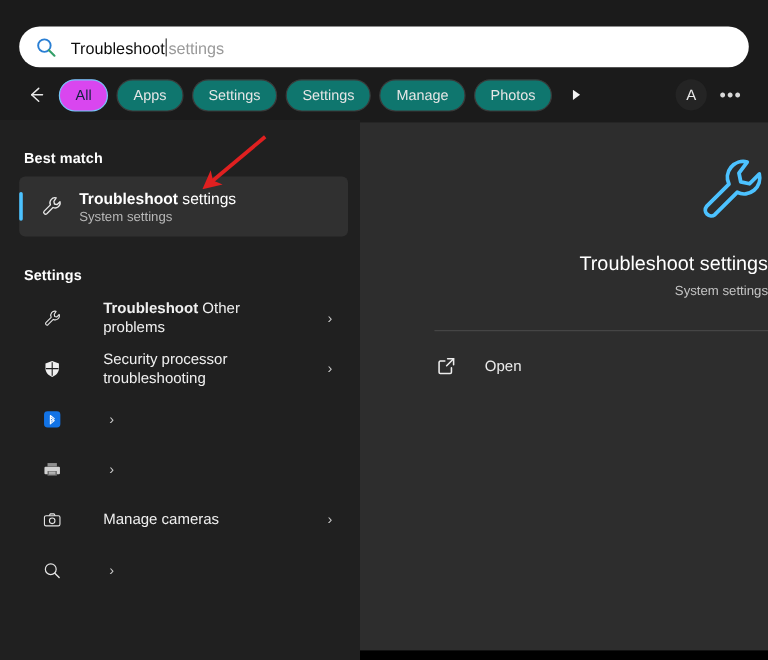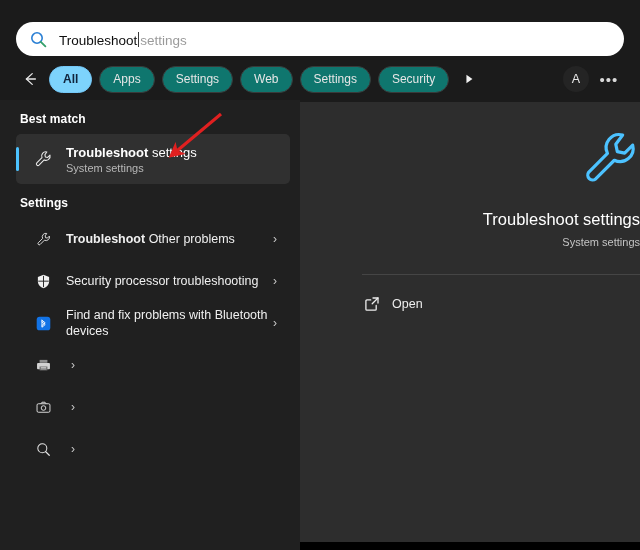--- a/index.html
+++ b/index.html
@@ -63,24 +63,24 @@
     border-radius: 14px;
     background: #0f766e;
     border: 1px solid #3a3a3a;
     color: #e6e6e6;
     font-size: 12px;
     display: flex; align-items: center; justify-content: center;
     white-space: nowrap;
     flex: 0 0 auto;
   }
   .chip.active {
-    background: #7dd3fc;
+    background: #d946ef;
     border-color: #74c7f7;
     color: #10233b;
-    font-weight: 700;
+    font-weight: 400;
   }
   .more-arrow {
     width: 22px; height: 24px;
     display: flex; align-items: center; justify-content: center;
     flex: 0 0 auto;
     margin-left: 2px;
   }
   .tabrow-spacer { flex: 1 1 auto; }
   .round-btn {
     width: 26px; height: 26px;
@@ -114,21 +114,21 @@
     width: 340px; height: 440px;
     background: #2d2d2d;
   }
 
   
   .section-title {
     color: #ffffff;
     font-size: 12px;
     font-weight: 700;
     padding: 0 0 0 20px;
-    margin-top: 12px;
+    margin-top: 25px;
     margin-bottom: 8px;
     letter-spacing: 0.1px;
   }
   .best-row {
     position: relative;
     margin: 0 10px 0 16px;
     height: 50px;
     background: #303030;
     border-radius: 5px;
     display: flex;
@@ -153,20 +153,21 @@
   .best-sub { color: #b8b8b8; font-size: 11px; }
 
   .list-row {
     margin: 0 10px 0 16px;
     min-height: 42px;
     display: flex;
     align-items: center;
     padding-left: 14px;
     padding-right: 8px;
     border-radius: 5px;
+    gap: 20px;
   }
   .list-icon {
     width: 26px; flex: 0 0 auto;
     display: flex; align-items: center; justify-content: center;
     margin-right: 10px;
   }
   .list-label {
     flex: 1 1 auto;
     color: #f0f0f0;
     font-size: 12.5px;
@@ -202,21 +203,21 @@
     text-align: center;
   }
   .divider {
     width: 278px; height: 1px;
     background: #454545;
     margin: 26px 0 0 0;
   }
   .action-row {
     width: 278px;
     display: flex; align-items: center;
-    gap: 12px;
+    gap: 24px;
     margin-top: 16px;
     padding: 5px 2px;
     border-radius: 4px;
   }
   .action-icon { width: 16px; height: 16px; flex: 0 0 auto; }
   .action-label { color: #ededed; font-size: 12.5px; }
 
   
   .annotation-arrow {
     position: absolute;
@@ -248,23 +249,23 @@
     <span class="back-btn">
       <svg viewBox="0 0 20 20" width="18" height="18">
         <path d="M12.5 4 L6 10 L12.5 16" fill="none" stroke="#e8e8e8" stroke-width="1.4" stroke-linecap="round" stroke-linejoin="round"></path>
         <line x1="6" y1="10" x2="16" y2="10" stroke="#e8e8e8" stroke-width="1.4" stroke-linecap="round"></line>
       </svg>
     </span>
 
     <div class="chip active">All</div>
     <div class="chip">Apps</div>
     <div class="chip">Settings</div>
-    <div class="chip">Web</div>
     <div class="chip">Settings</div>
-    <div class="chip">Security</div>
+    <div class="chip">Manage</div>
+    <div class="chip">Photos</div>
 
     <span class="more-arrow">
       <svg viewBox="0 0 14 14" width="12" height="12">
         <path d="M4 2 L11 7 L4 12 Z" fill="#f2f2f2"></path>
       </svg>
     </span>
 
     <span class="tabrow-spacer"></span>
 
     <div class="round-btn">A</div>
@@ -313,21 +314,20 @@
       <span class="chevron">›</span>
     </div>
 
     <div class="list-row">
       <span class="list-icon">
         <svg viewBox="0 0 20 20" width="17" height="17">
           <rect x="2" y="2" width="16" height="16" rx="3.4" fill="#1273e6"></rect>
           <path d="M8.2 6.2 L12 9.2 L8.2 12.4 M8.2 6.2 V14.4 L12 11.2 L8.2 8.2" fill="none" stroke="#ffffff" stroke-width="1.1" stroke-linejoin="round" stroke-linecap="round"></path>
         </svg>
       </span>
-      <span class="list-label"><b></b><span>Find and fix problems with Bluetooth devices</span></span>
       <span class="chevron">›</span>
     </div>
 
     <div class="list-row">
       <span class="list-icon">
         <svg viewBox="0 0 20 20" width="17" height="17">
           <rect x="2.4" y="7" width="15.2" height="7.4" rx="1.1" fill="#d2d2d2"></rect>
           <rect x="5.4" y="3.4" width="9.2" height="3.4" fill="#8f8f8f"></rect>
           <rect x="5.4" y="11.2" width="9.2" height="4.6" fill="#6d6d6d"></rect>
           <line x1="6.8" y1="12.4" x2="13.2" y2="12.4" stroke="#d8d8d8" stroke-width="0.9"></line>
@@ -338,20 +338,21 @@
     </div>
 
     <div class="list-row">
       <span class="list-icon">
         <svg viewBox="0 0 20 20" width="17" height="17">
           <rect x="2.4" y="5.6" width="15.2" height="10" rx="1.6" fill="none" stroke="#e3e3e3" stroke-width="1.1"></rect>
           <path d="M7 5.6 L8.2 3.8 H11.8 L13 5.6" fill="none" stroke="#e3e3e3" stroke-width="1.1" stroke-linejoin="round"></path>
           <circle cx="10" cy="10.6" r="2.7" fill="none" stroke="#e3e3e3" stroke-width="1.1"></circle>
         </svg>
       </span>
+      <span class="list-label"><b></b><span>Manage cameras</span></span>
       <span class="chevron">›</span>
     </div>
 
 
     <div class="list-row">
       <span class="list-icon">
         <svg viewBox="0 0 20 20" width="17" height="17">
           <circle cx="8.6" cy="8.6" r="5.3" fill="none" stroke="#e3e3e3" stroke-width="1.2"></circle>
           <line x1="12.6" y1="12.6" x2="16.8" y2="16.8" stroke="#e3e3e3" stroke-width="1.4" stroke-linecap="round"></line>
         </svg>

